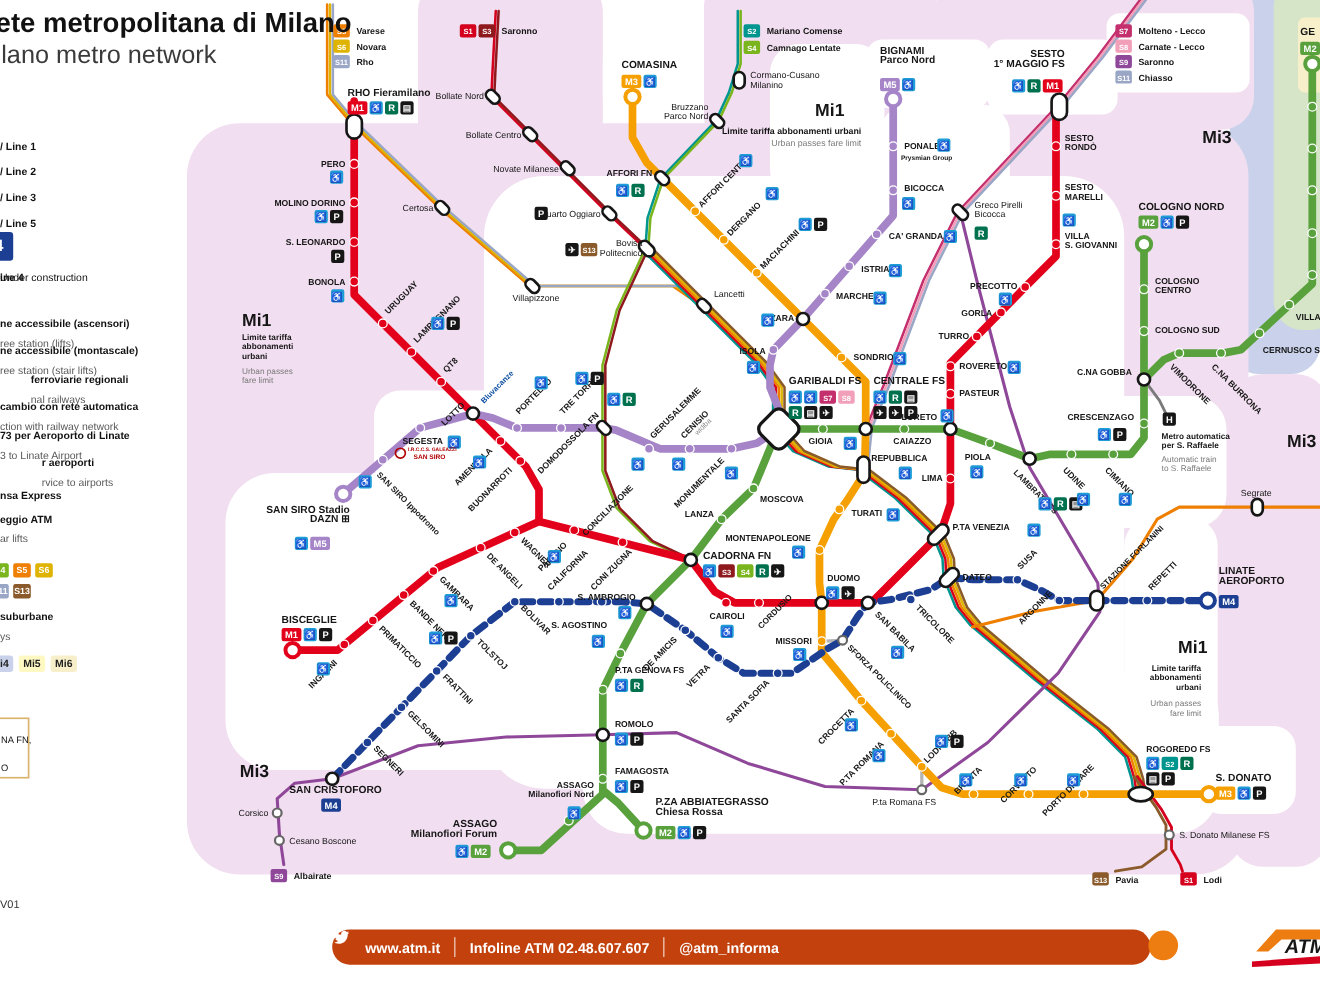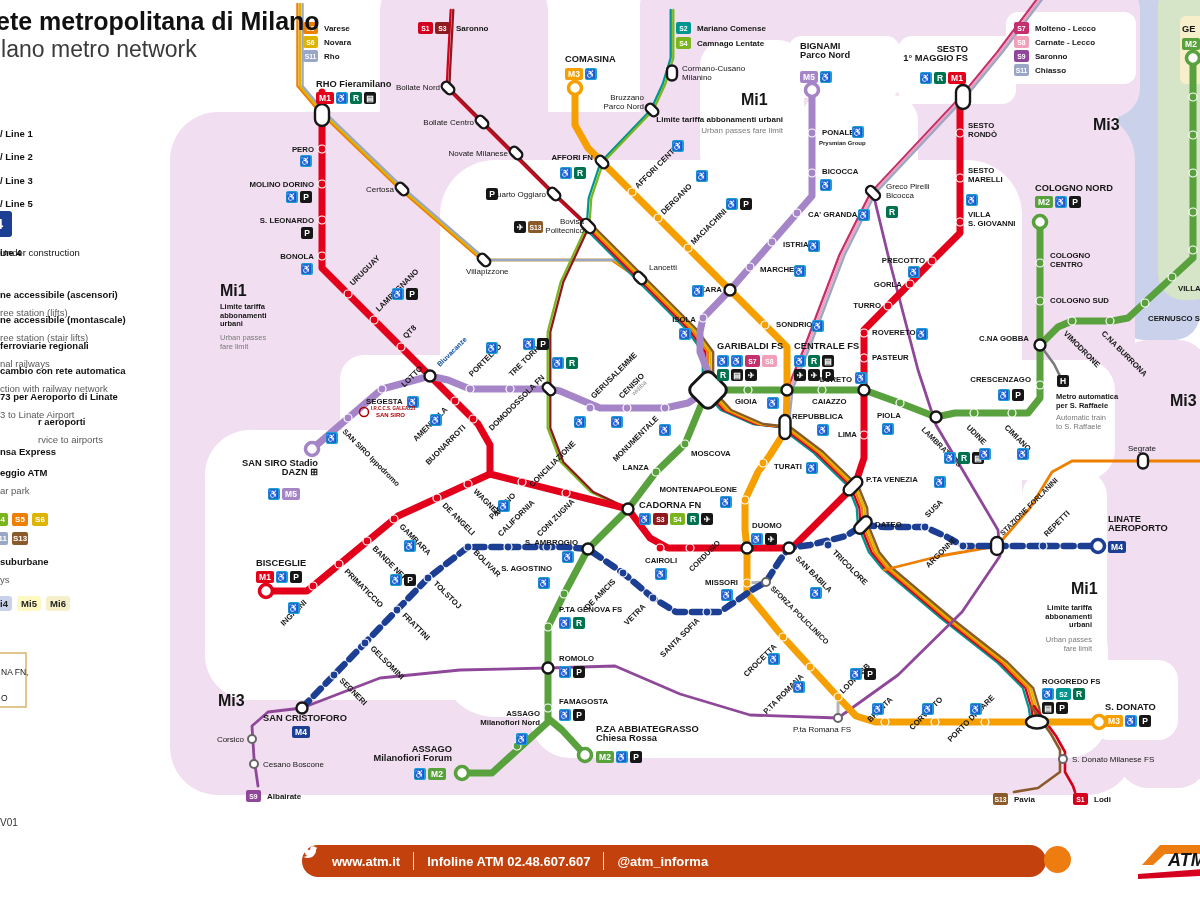--- a/index.html
+++ b/index.html
@@ -699,26 +699,26 @@
   <div id="legend">
       <div class="lg" style="top: 123px;"><span class="a">/ Line 1</span></div>
       <div class="lg" style="top: 146px;"><span class="a">/ Line 2</span></div>
       <div class="lg" style="top: 170px;"><span class="a">/ Line 3</span></div>
       <div class="lg" style="top: 193px;"><span class="a">/ Line 5</span></div>
       <div class="lg" style="top: 211px; left: -14px;"><span style="display:inline-block;width:26px;height:26px;background:#1c3f94;color:#fff;font-size:15px;font-weight:bold;text-align:center;line-height:26px;border-radius:3px;"> 4</span></div>
       <div class="lg" style="top: 242px;"><span class="a">ine 4</span></div>
       <div class="lg" style="top: 242px;"><span class="b" style="color:#111;">Under construction</span></div>
       <div class="lg" style="top: 284px;"><span class="a">ne accessibile (ascensori)</span><br><span class="b">ree station (lifts)</span></div>
       <div class="lg" style="top: 309px;"><span class="a">ne accessibile (montascale)</span><br><span class="b">ree station (stair lifts)</span></div>
-      <div class="lg" style="top: 335px;"><span class="a">ferroviarie regionali</span><br><span class="b">nal railways</span></div>
+      <div class="lg" style="top: 335px; padding-left: 28px;"><span class="a">ferroviarie regionali</span><br><span class="b">nal railways</span></div>
       <div class="lg" style="top: 360px;"><span class="a">cambio con rete automatica</span><br><span class="b">ction with railway network</span></div>
       <div class="lg" style="top: 386px;"><span class="a">73 per Aeroporto di Linate</span><br><span class="b">3 to Linate Airport</span></div>
       <div class="lg" style="top: 411px; padding-left: 38px;"><span class="a">r aeroporti</span><br><span class="b">rvice to airports</span></div>
       <div class="lg" style="top: 441px;"><span class="a">nsa Express</span><br><span class="b"></span></div>
-      <div class="lg" style="top: 462px;"><span class="a">eggio ATM</span><br><span class="b">ar park</span></div>
+      <div class="lg" style="top: 462px;"><span class="a">eggio ATM</span><br><span class="b">ar lifts</span></div>
       <div class="lg" style="top: 510px; left: -8px;"><span class="chip" style="background: rgb(122, 181, 29);">S4</span><span class="chip" style="background: rgb(238, 127, 0);">S5</span><span class="chip" style="background: rgb(223, 180, 0);">S6</span></div>
       <div class="lg" style="top: 529px; left: -8px;"><span class="chip" style="background: rgb(154, 166, 198);">S11</span><span class="chip" style="background: rgb(138, 90, 42);">S13</span></div>
       <div class="lg" style="top: 551px;"><span class="a">suburbane</span><br><span class="b">ys</span></div>
       <div class="lg" style="top: 593px; left: -12px;"><span class="michip" style="background: rgb(201, 210, 234);">Mi4</span><span class="michip" style="background: #fef9c3;">Mi5</span><span class="michip" style="background: rgb(246, 239, 202); text-align: center;">Mi6</span></div>
       <div class="lg" style="top: 812px;"><span class="b" style="color:#333;font-size:10px;">V01</span></div>
     </div>
 
   <div id="bar" style="background: #c2410c;">
     <span>www.atm.it</span>
     <span class="sep"></span>

